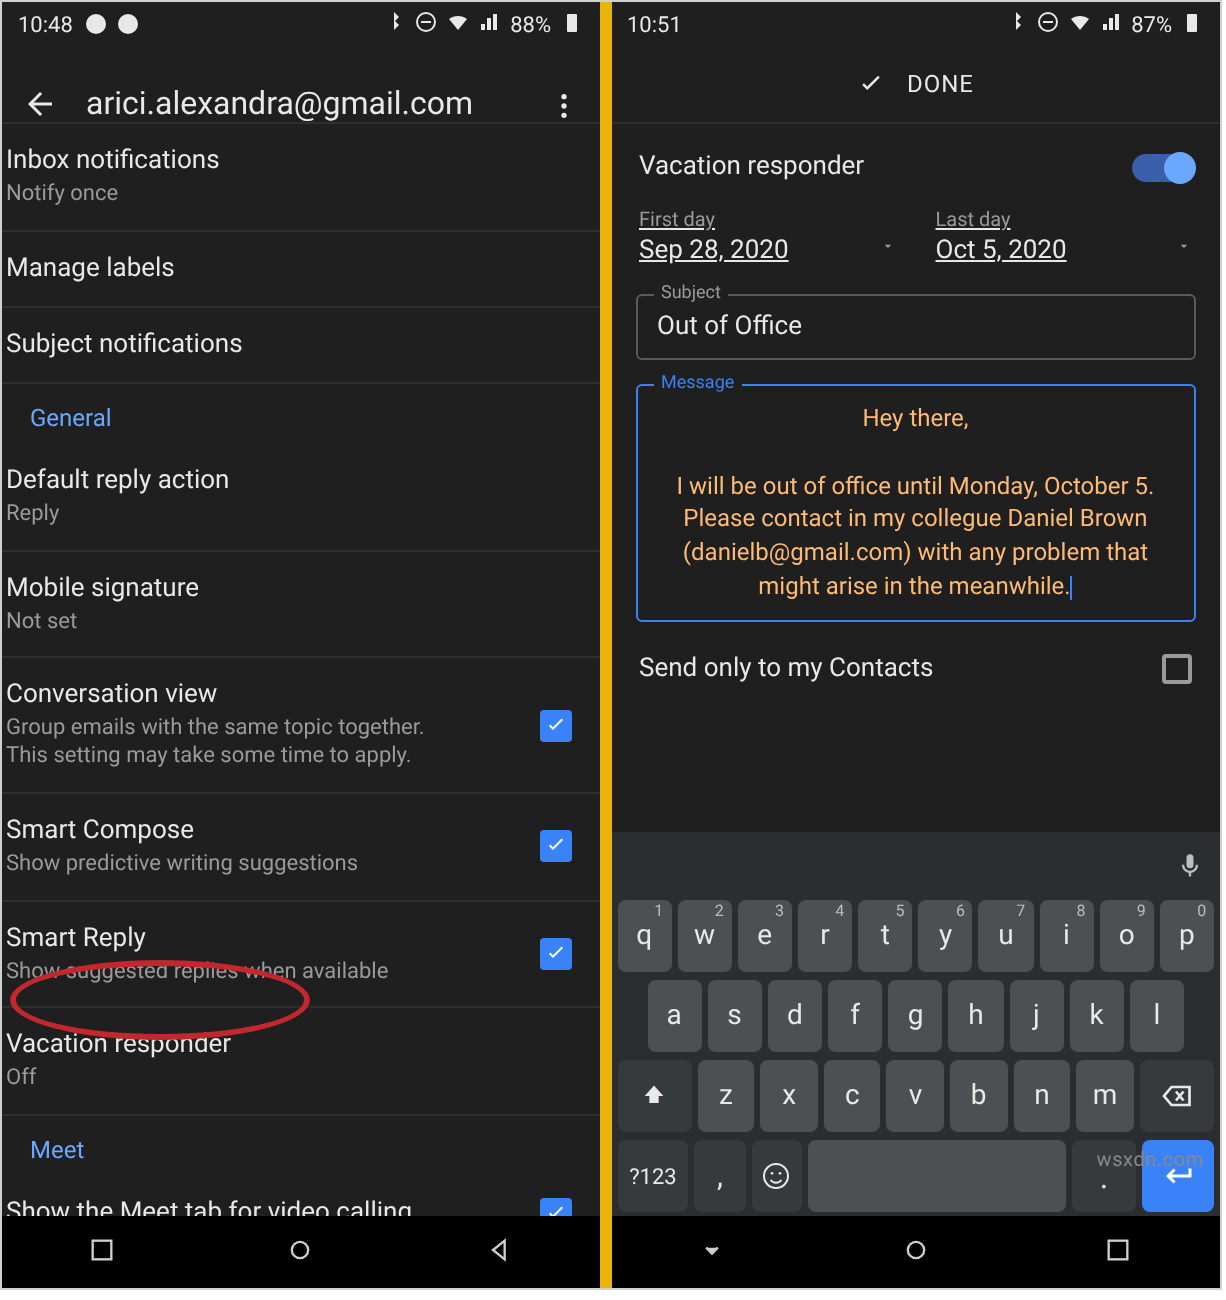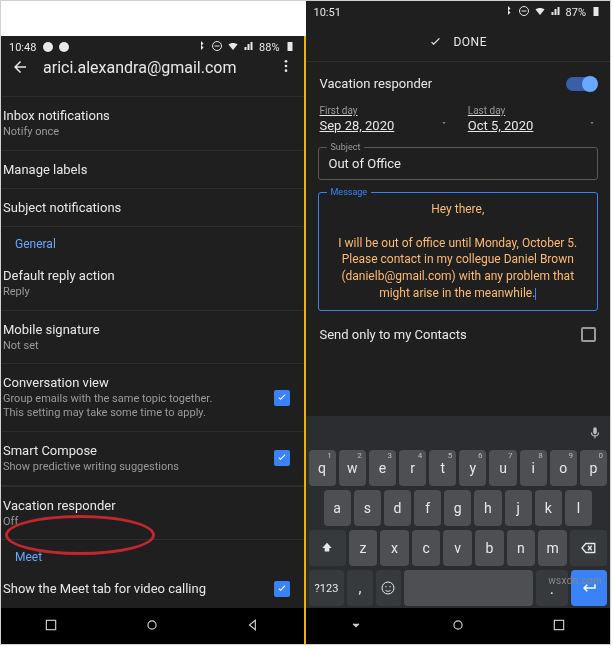--- a/index.html
+++ b/index.html
@@ -1,24 +1,24 @@
 <!DOCTYPE html>
 <html><head>
 <meta charset="utf-8">
 <style>
   * { box-sizing: border-box; margin: 0; padding: 0; font-family: Roboto, Arial, sans-serif; }
   body { background: #fff; width: 613px; height: 650px; position: relative; }
   .screens { display: flex; width: 611px; height: 645px; border: 1px solid #d0d0d0; }
   .screen { width: 50%; background: #1f1f1f; color: #e8e8e8; display: flex; flex-direction: column; position: relative; overflow: hidden; }
-  .screen.left { border-right: 2px solid #eab308; margin-top: 35px; }
+  .screen.left { border-right: 6px solid #eab308; }
   .statusbar { height: 22px; font-size: 11px; color: #e8e8e8; display: flex; align-items: center; padding: 0 8px; }
   .statusbar .sp { flex: 1; }
   .statusbar .icons { display: flex; align-items: center; gap: 4px; }
   .statusbar svg { width: 12px; height: 12px; fill: #e8e8e8; }
-  .titlebar { height: 38px; display: flex; align-items: flex-start; padding: 0 10px; }
+  .titlebar { height: 38px; display: flex; align-items: flex-end; padding: 0 10px; }
   .titlebar .title { font-size: 16px; margin-left: 14px; flex: 1; white-space: nowrap; overflow: hidden; text-overflow: ellipsis; }
   .divider { height: 1px; background: #2e2e2e; }
   .content { flex: 1; overflow: hidden; }
   .row { padding: 11px 2px; position: relative; }
   .row .primary { font-size: 13px; color: #e8e8e8; }
   .row .secondary { font-size: 11px; color: #9a9a9a; margin-top: 2px; line-height: 1.25; }
   .section { padding: 10px 14px 6px; font-size: 12px; color: #6aa8ff; }
   .chk { position: absolute; right: 14px; top: 50%; transform: translateY(-50%); width: 16px; height: 16px; border-radius: 2px; background: #3a82f7; display: flex; align-items: center; justify-content: center; }
   .chk svg { width: 12px; height: 12px; fill: #fff; }
   .navbar { height: 36px; display: flex; align-items: center; justify-content: space-around; background: #000; }
@@ -156,20 +156,29 @@
       <div class="row">
         <div class="primary">Smart Compose</div>
         <div class="secondary">Show predictive writing suggestions</div>
         <span class="chk">
             <svg viewBox="0 0 24 24">
               <path d="M9 16l-4-4 1.4-1.4L9 13.2l8.6-8.6L19 6z"></path>
             </svg>
           </span>
       </div>
       <div class="divider"></div>
+      <div class="row">
+        <div class="primary">Smart Reply</div>
+        <div class="secondary">Show suggested replies when available</div>
+        <span class="chk">
+            <svg viewBox="0 0 24 24">
+              <path d="M9 16l-4-4 1.4-1.4L9 13.2l8.6-8.6L19 6z"></path>
+            </svg>
+          </span>
+      </div>
       <div class="divider"></div>
       <div class="row">
         <div class="primary">Vacation responder</div>
         <div class="secondary">Off</div>
       </div>
       <div class="divider"></div>
       <div class="section">Meet</div>
       <div class="row">
         <div class="primary">Show the Meet tab for video calling</div>
         <span class="chk">

